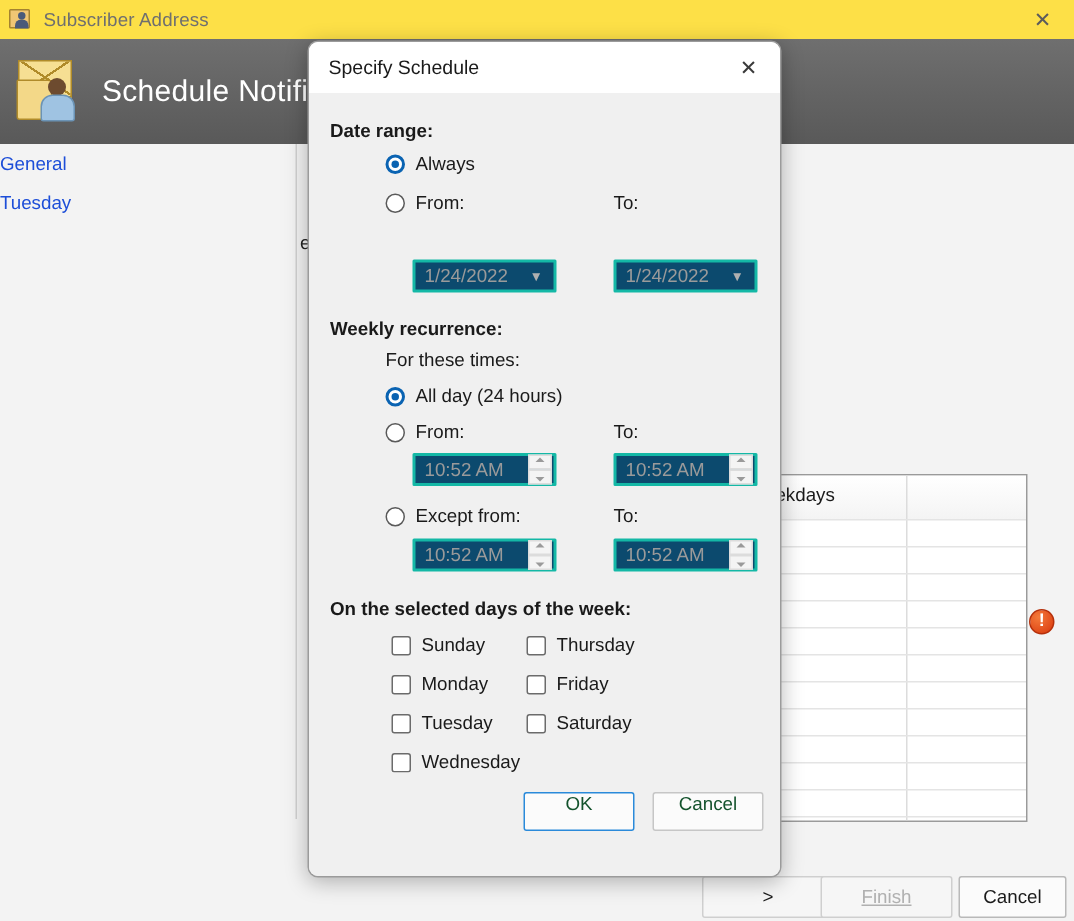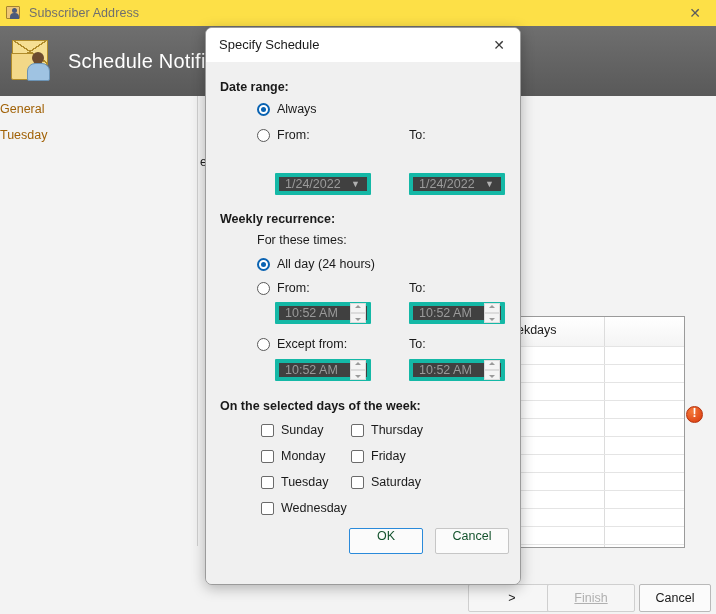--- a/index.html
+++ b/index.html
@@ -81,21 +81,21 @@
     background: #9fc3e2; border-radius: 8px 8px 2px 2px; border:1px solid #6b93b5;
   }
   .hdr-title {
     color: #ffffff; font-size: 20px; font-weight: 400; letter-spacing: .2px;
   }
 
   
   .nav { position: absolute; left: 0; top: 70px; width: 197px; }
   .nav-item {
     height: 26px; line-height: 26px; padding-left: 0px;
-    font-size: 12.5px; color: #a16207;
+    font-size: 12.5px; color: #1d4ed8;
   }
   .nav-item.sel { background: #2a74c0; color: #ffffff; }
 
   .nav-divider {
     position: absolute; left: 197px; top: 70px; width: 1px; height: 450px;
     background: #d0d0d0;
   }
   .pane-desc {
     position: absolute; left: 200px; top: 129px; font-size: 12.5px; color: #222;
   }
@@ -194,21 +194,21 @@
   }
   .rlabel { margin-left:7px; font-size:12.5px; color:#1a1a1a; }
 
   .check {
     width: 13px; height: 13px; border:1px solid #6b6b6b; background:#fff;
     border-radius:2px; flex:none;
   }
   .clabel { margin-left:7px; font-size:12.5px; color:#1a1a1a; }
 
   .field {
-    height: 22px; border:4px solid #14b8a6; background:#404040;
+    height: 22px; border:2px solid #14b8a6; background:#0c4a6e;
     display:flex; align-items:center; border-radius:1px;
   }
   .field .val { margin-left:6px; font-size:12.5px; color:#9a9a9a; }
   .field .caret {
     margin-left:auto; margin-right:7px; font-size:9px; color:#b0b0b0;
   }
   .spin {
     margin-left:auto; width:16px; height:20px; display:flex; flex-direction:column;
     margin-right:1px;
   }

